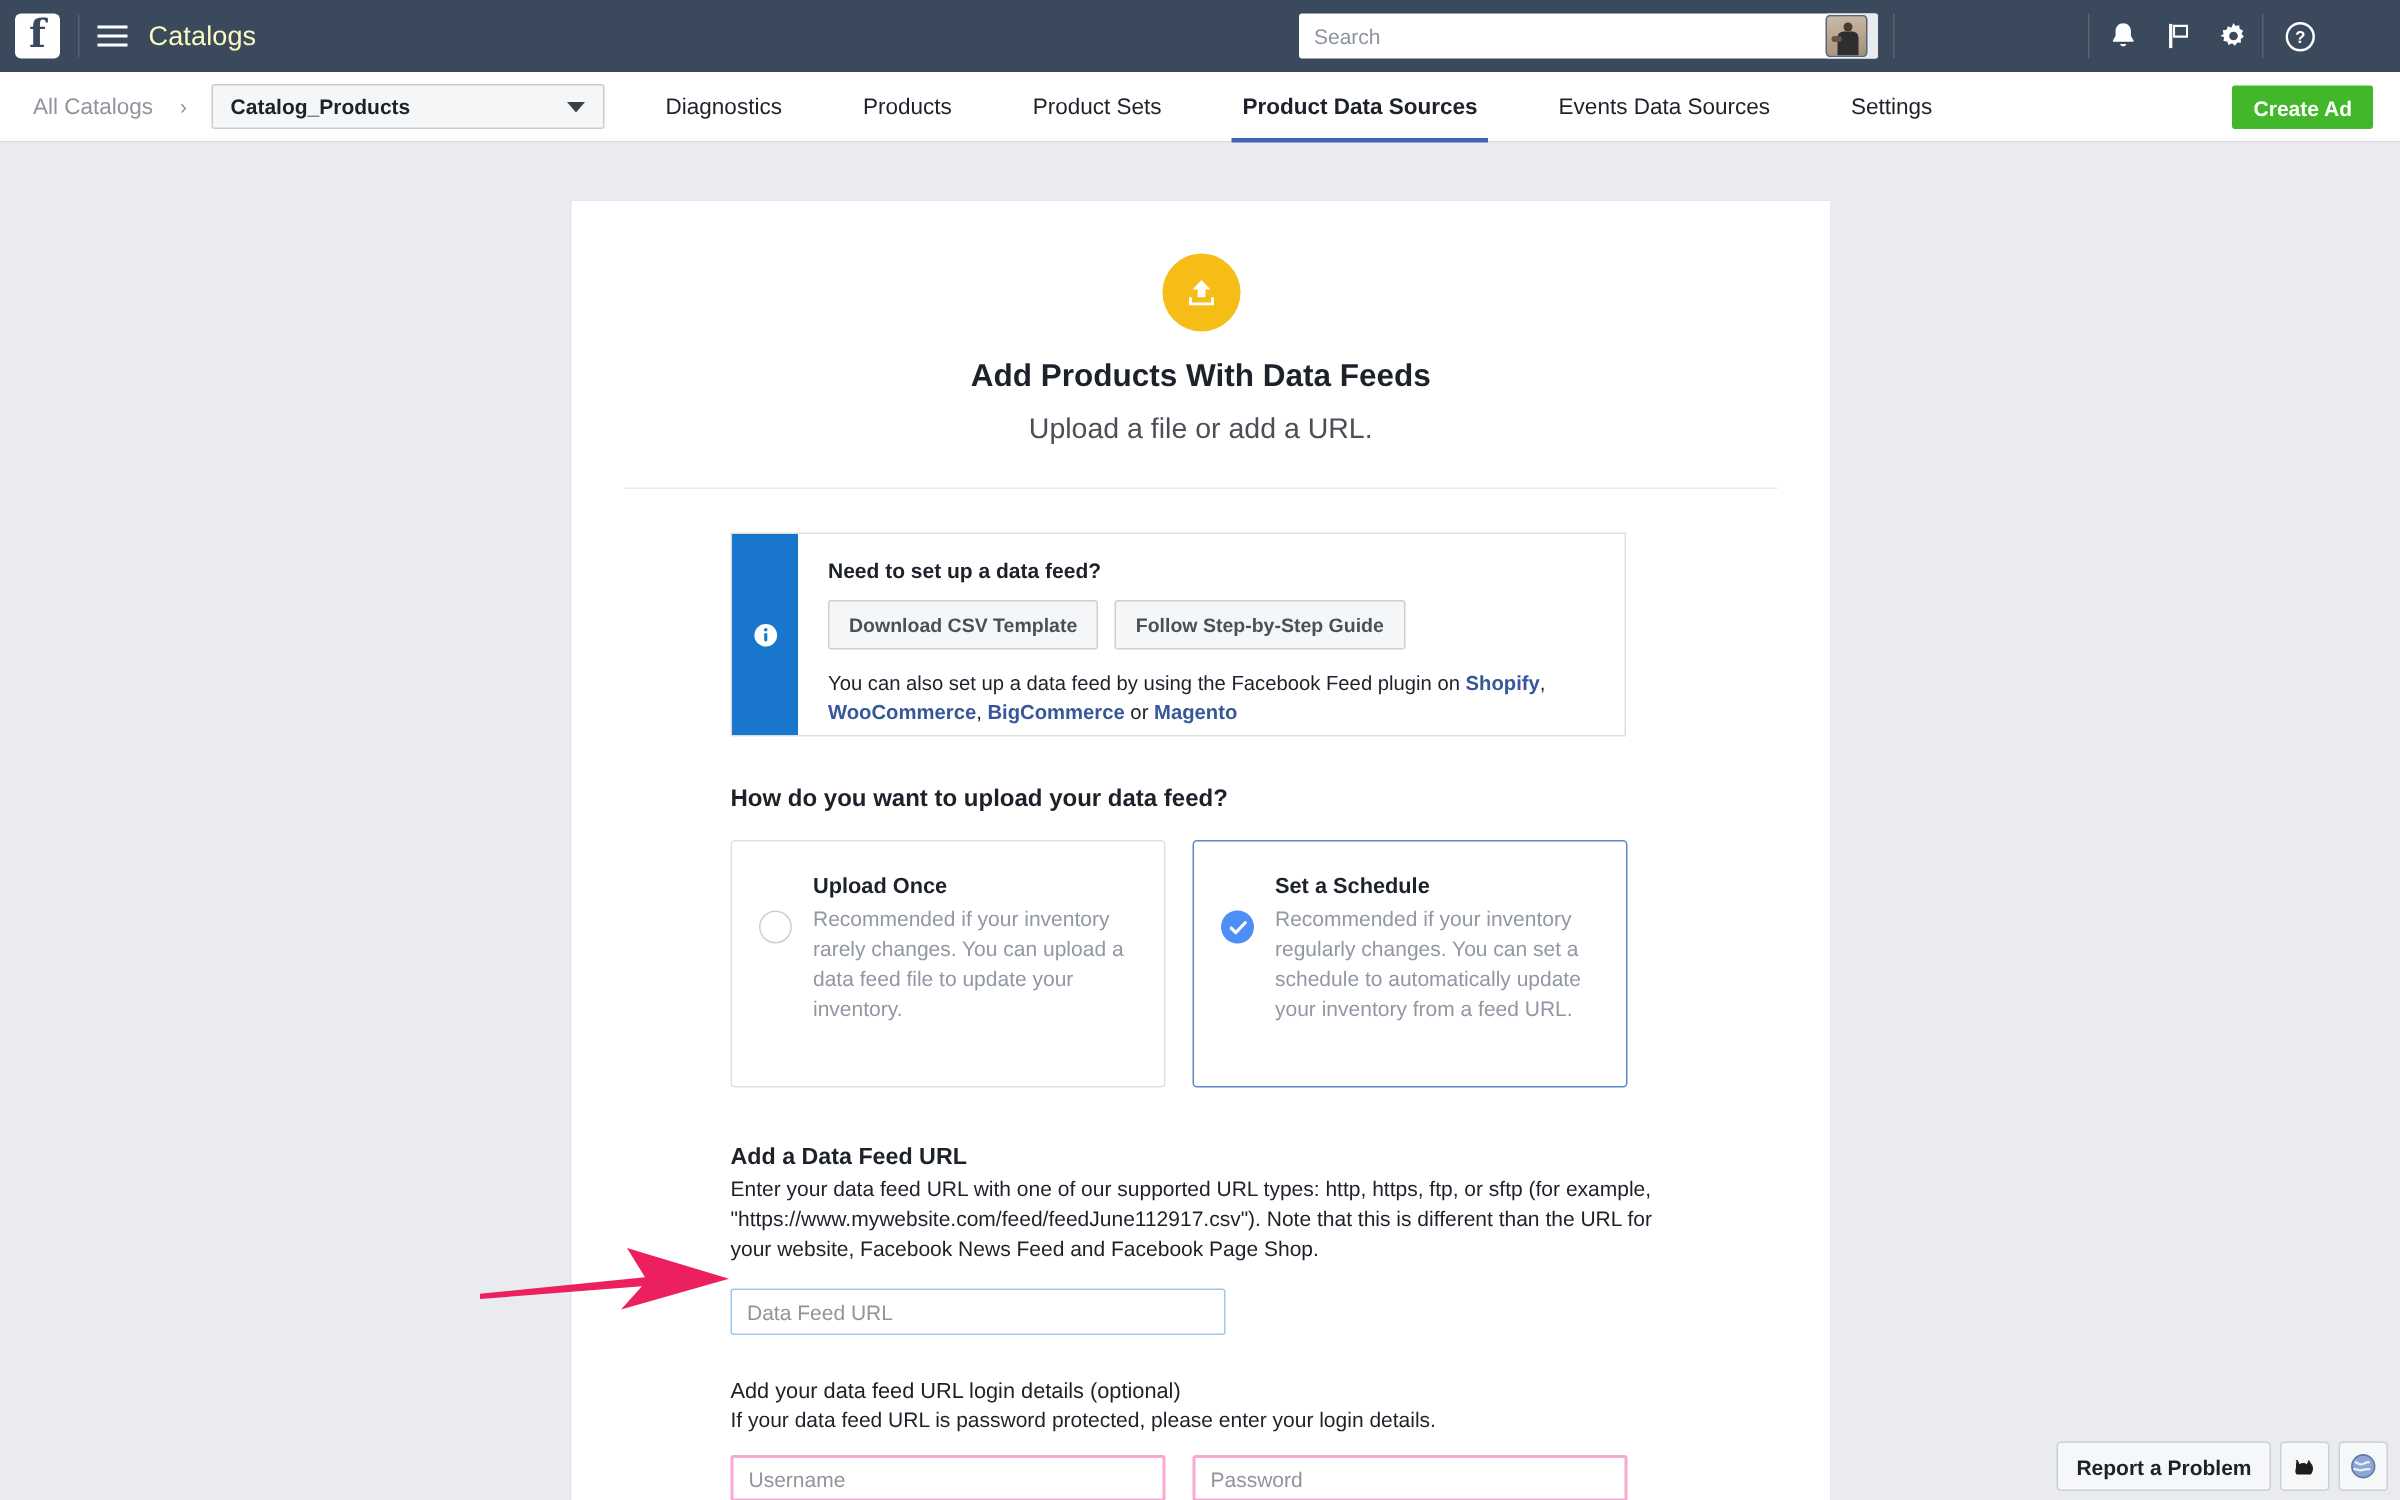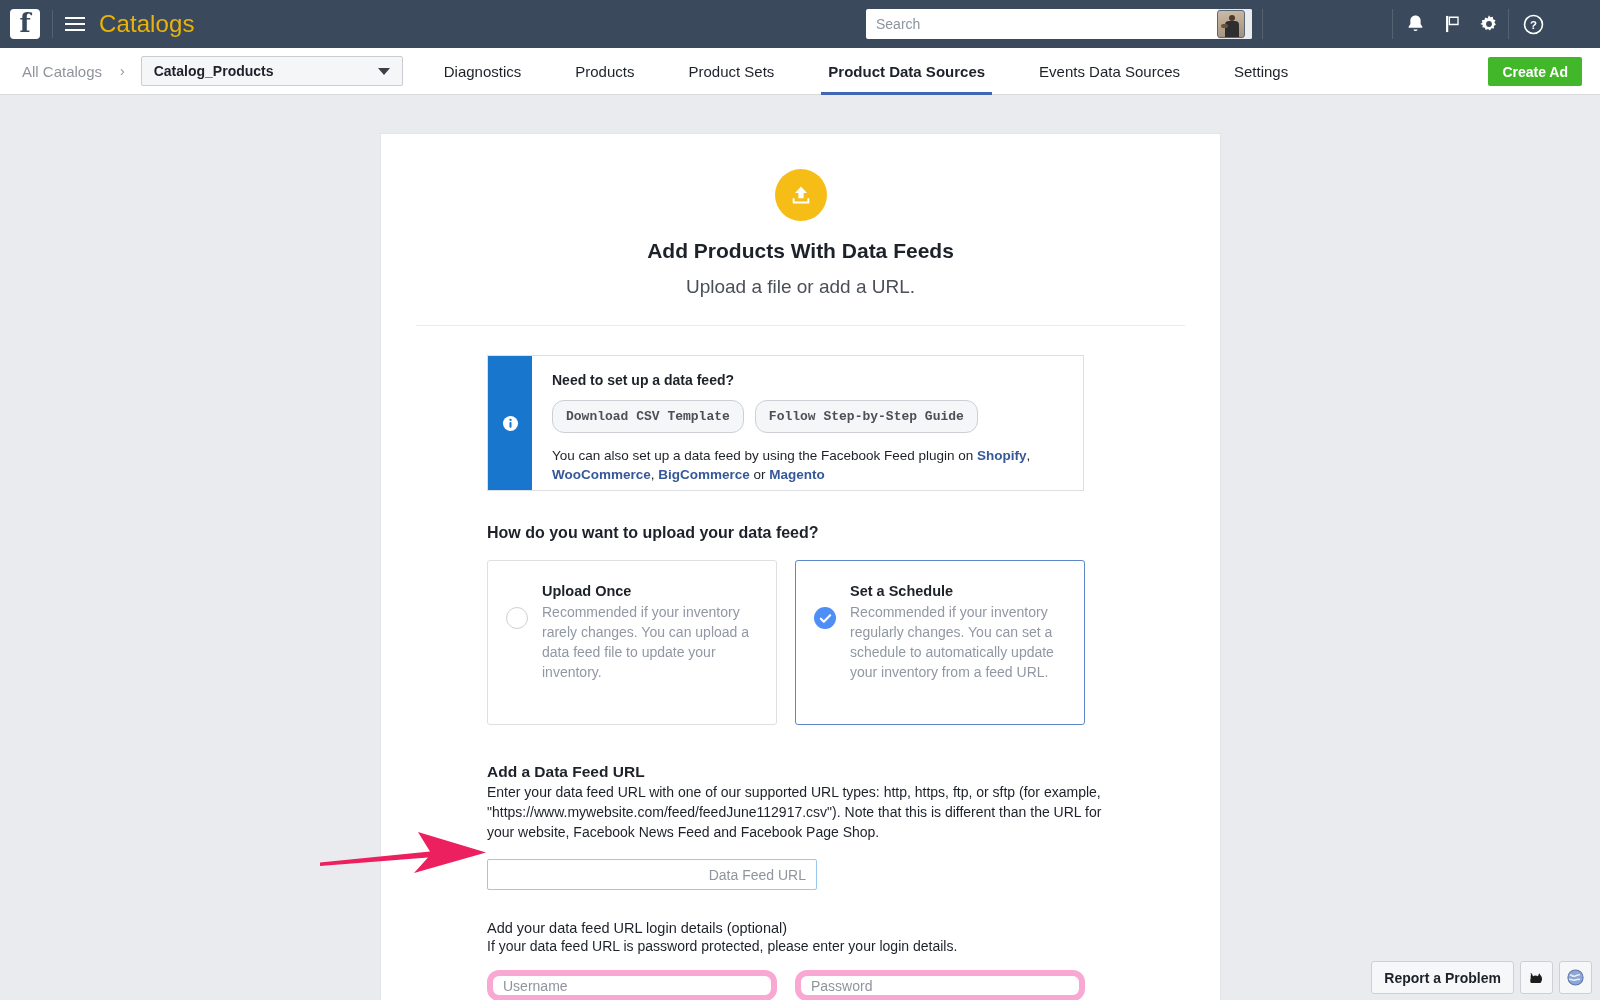--- a/index.html
+++ b/index.html
@@ -19,21 +19,21 @@
     border-radius: 4px; color: #3a4a5c; font-family: "DejaVu Serif", serif;
     font-weight: bold; font-size: 26px; line-height: 28px; text-align: center;
     overflow: hidden;
   }
   .topbar-divider { width: 1px; height: 28px; background: #56626f; margin: 0 12px; }
   .hamburger { width: 20px; height: 15px; position: relative; margin-right: 14px; cursor: pointer; }
   .hamburger i { position: absolute; left: 0; width: 20px; height: 2px; background: #fff; }
   .hamburger i:nth-child(1){ top: 0; }
   .hamburger i:nth-child(2){ top: 6px; }
   .hamburger i:nth-child(3){ top: 12px; }
-  .app-title { color: #eab308; font-size: 24px; font-weight: 400; letter-spacing: .1px; }
+  .app-title { color: #fef9c3; font-size: 18px; font-weight: 400; letter-spacing: .1px; }
 
   .search-wrap {
     position: absolute; left: 866px; top: 9px; width: 386px; height: 30px;
     background: #fff; border-radius: 2px; display: flex; align-items: center;
   }
   .search-input {
     flex: 1; height: 28px; border: 0; outline: none; padding: 0 10px;
     font-size: 14px; color: #1d2129; font-family: "Liberation Sans", sans-serif;
     background: transparent;
   }
@@ -109,23 +109,23 @@
     margin-top: 29px; display: flex; border: 1px solid #dddfe2; background: #fff;
     width: 597px; height: 136px;
   }
   .callout-bar {
     width: 44px; background: #1877cc; display: flex; align-items: center; justify-content: center;
   }
   .callout-body { padding: 16px 18px 0 20px; flex: 1; }
   .callout-h { font-size: 14px; font-weight: bold; color: #1d2129; }
   .callout-btns { display: flex; gap: 11px; margin-top: 12px; }
   .gray-btn {
-    background: #f5f6f7; border: 1px solid #ccd0d5; border-radius: 12px;
+    background: #f5f6f7; border: 1px solid #ccd0d5; border-radius: 2px;
     font-size: 13px; font-weight: bold; color: #4b4f56; padding: 8px 13px; cursor: pointer;
-    font-family: Liberation Mono, monospace; white-space: nowrap;
+    font-family: Liberation Sans, sans-serif; white-space: nowrap;
   }
   .callout-note { margin-top: 13px; font-size: 13.5px; color: #1d2129; line-height: 19px; }
   .callout-note a { color: #365899; font-weight: bold; text-decoration: none; }
 
   .section-h { margin-top: 33px; font-size: 16px; font-weight: bold; color: #1d2129; }
 
   .options { display: flex; gap: 18px; margin-top: 18px; }
   .opt-card {
     width: 290px; height: 165px; border: 1px solid #dddfe2; border-radius: 3px;
     display: flex; padding: 22px 18px 0 18px; cursor: pointer; background: #fff;
@@ -140,29 +140,29 @@
   }
   .opt-title { font-size: 14.5px; font-weight: bold; color: #1d2129; }
   .opt-desc { font-size: 14px; color: #9197a3; line-height: 20px; margin-top: 3px; }
 
   .field-h { margin-top: 38px; font-size: 15.5px; font-weight: bold; color: #1d2129; }
   .field-desc { font-size: 14px; color: #1d2129; line-height: 20px; margin-top: 1px; }
 
   .text-input {
     margin-top: 17px; width: 330px; height: 31px; border: 1px solid #9cc7ef;
     border-radius: 2px; padding: 0 10px; font-size: 14px; color: #1d2129;
-    font-family: "Liberation Sans", sans-serif; outline: none; background: #fff; text-align: right;
+    font-family: "Liberation Sans", sans-serif; outline: none; background: #fff;
   }
   .text-input::placeholder { color: #90949c; }
 
   .login-h { margin-top: 30px; font-size: 14.5px; font-weight: normal; color: #1d2129; }
   .login-desc { font-size: 14px; color: #1d2129; margin-top: 2px; }
   .login-row { display: flex; gap: 18px; margin-top: 16px; }
   .login-input {
-    width: 290px; height: 31px; border: 6px solid #f9a8d4; border-radius: 12px;
+    width: 290px; height: 31px; border: 2px solid #f9a8d4; border-radius: 2px;
     padding: 0 10px; font-size: 14px; color: #1d2129; outline: none; background: #fff;
     font-family: "Liberation Sans", sans-serif;
   }
   .login-input::placeholder { color: #90949c; }
 
   
   .arrow-anno { position: absolute; left: 318px; top: 826px; pointer-events: none; }
 
   
   .bottombar { position: absolute; right: 8px; bottom: 6px; display: flex; align-items: flex-end; gap: 6px; }

